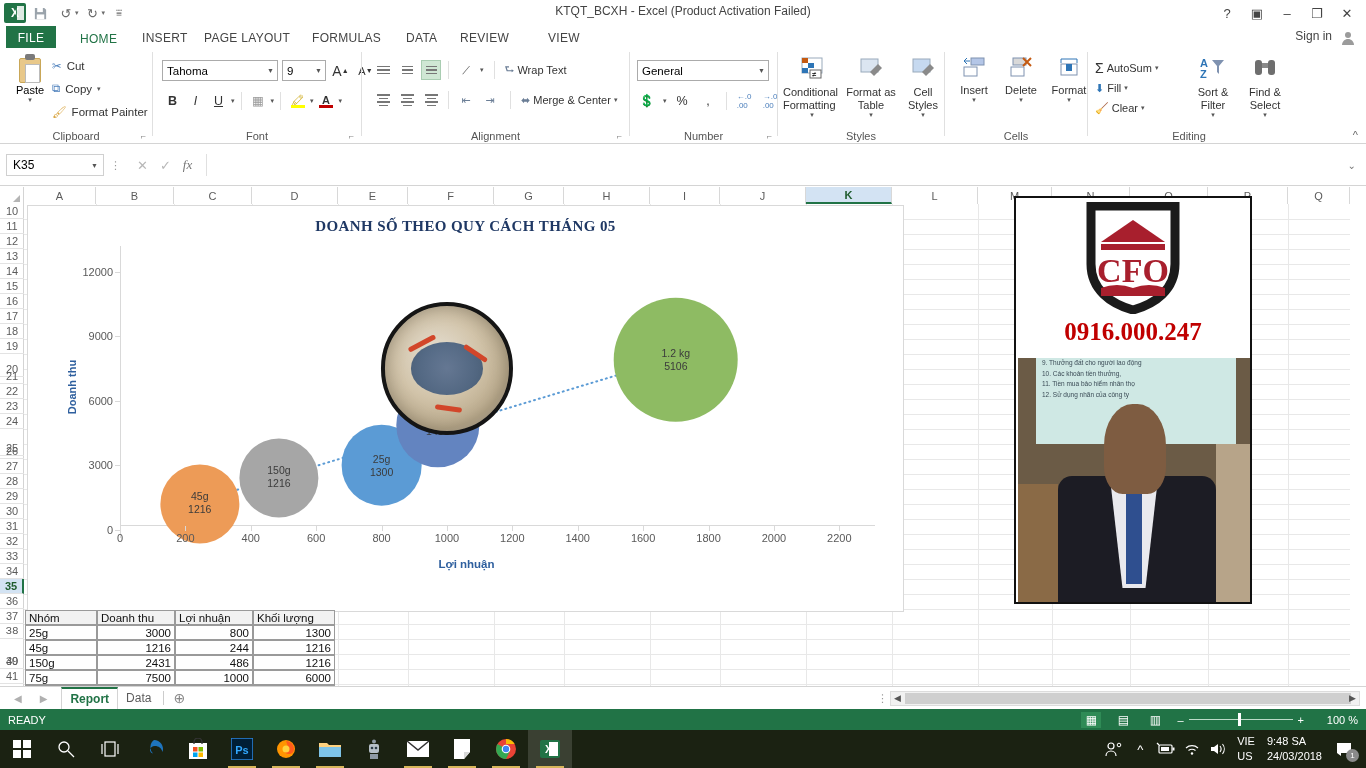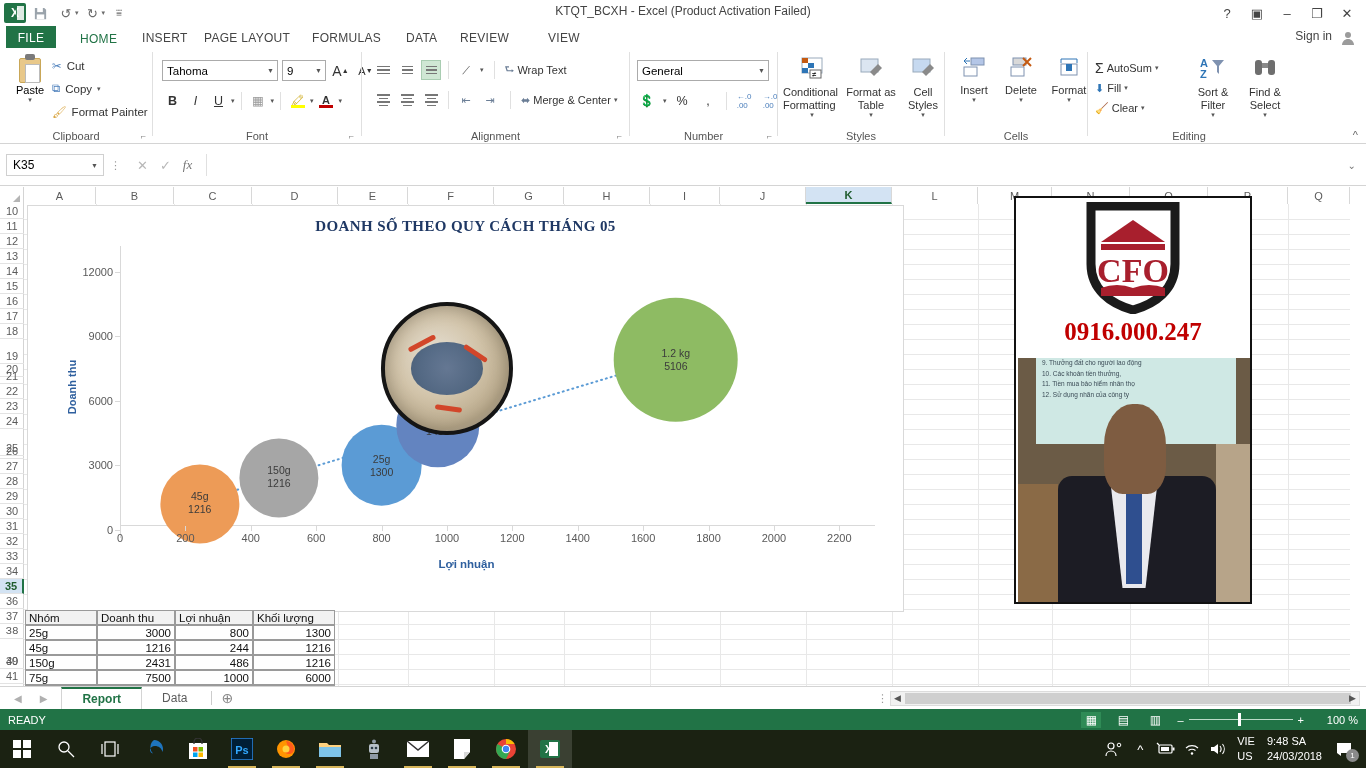--- a/index.html
+++ b/index.html
@@ -162,21 +162,21 @@
   .rightwall { position:absolute; right:0; top:86px; width:36px; height:158px; background:#b7a489;}
   .cellbox { position:absolute; height:15px; border:1px solid #9a9a9a; font-size:11.5px;
       display:flex; align-items:center; padding:0 3px; background:#fff; color:#111;}
   .cellbox.hdr { background:#f2f2f2; }
   .cellbox.num { justify-content:flex-end; }
 
   
   .sheetbar { position:absolute; left:0; top:686px; width:1366px; height:23px; background:#fff;
       border-top:1px solid #d4d4d4; display:flex; align-items:center; }
   .navarrows { display:flex; gap:18px; padding:0 14px; color:#b0b0b0; font-size:10px;}
-  .stab { height:22px; padding:0 20px; font-size:12px; color:#5b5b5b; display:flex; align-items:center;}
+  .stab { height:22px; padding:0 8px; font-size:12px; color:#5b5b5b; display:flex; align-items:center;}
   .stab.active { color:#217346; font-weight:bold; border:1px solid #d4d4d4; border-bottom:none;
       border-top:2px solid #217346; background:#fff;}
   .stab-sep { width:1px; height:14px; background:#ccc; margin:0 4px;}
   .addsheet { width:22px; height:22px; display:flex; align-items:center; justify-content:center;
       font-size:14px; color:#888;}
   .sb-right { margin-left:auto; display:flex; align-items:center; gap:0; padding-right:6px;}
   .hsb { width:470px; height:15px; background:#f1f1f1; border:1px solid #dcdcdc; position:relative;
       display:flex; align-items:center; justify-content:space-between; padding:0 3px;}
   .hsb .thumb2 { position:absolute; left:14px; top:1px; width:446px; height:11px; background:#cfcfcf;}
 
@@ -592,21 +592,21 @@
   <div class="rowhdr" id="rowhdr">
       <div class="rowcell" style="top: 0px;">10</div>
       <div class="rowcell" style="top: 15px;">11</div>
       <div class="rowcell" style="top: 30px;">12</div>
       <div class="rowcell" style="top: 45px;">13</div>
       <div class="rowcell" style="top: 60px;">14</div>
       <div class="rowcell" style="top: 75px;">15</div>
       <div class="rowcell" style="top: 90px;">16</div>
       <div class="rowcell" style="top: 105px;">17</div>
       <div class="rowcell" style="top: 120px;">18</div>
-      <div class="rowcell" style="top: 145px;">19</div>
+      <div class="rowcell" style="top: 135px;">19</div>
       <div class="rowcell" style="top: 158px;">20</div>
       <div class="rowcell" style="top: 165px;">21</div>
       <div class="rowcell" style="top: 180px;">22</div>
       <div class="rowcell" style="top: 195px;">23</div>
       <div class="rowcell" style="top: 210px;">24</div>
       <div class="rowcell" style="top: 237px;">25</div>
       <div class="rowcell" style="top: 240px;">26</div>
       <div class="rowcell" style="top: 255px;">27</div>
       <div class="rowcell" style="top: 270px;">28</div>
       <div class="rowcell" style="top: 285px;">29</div>

